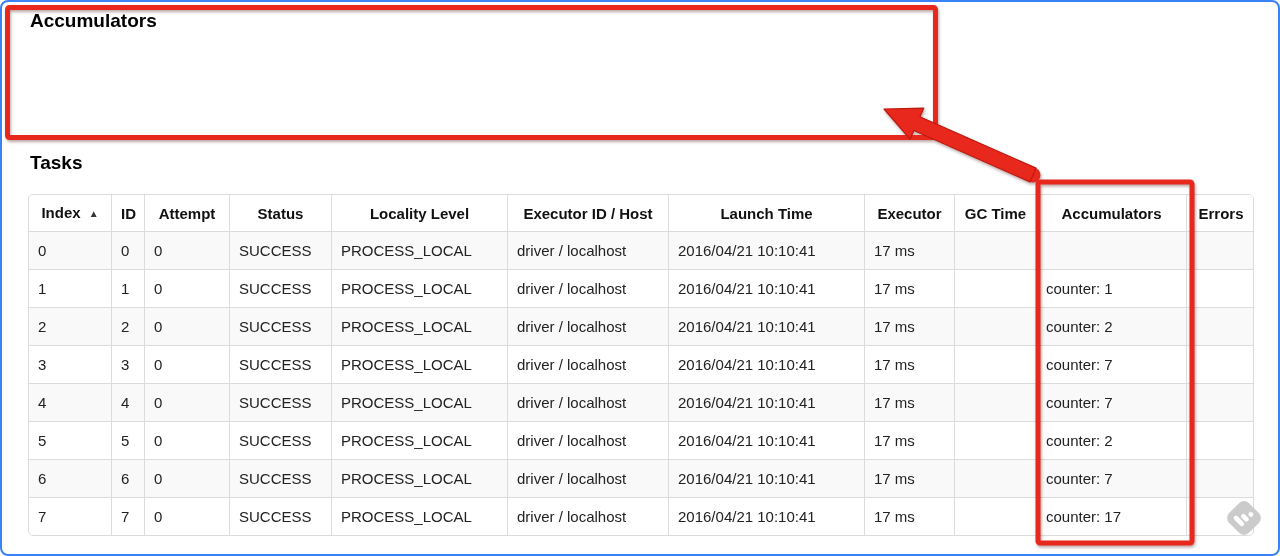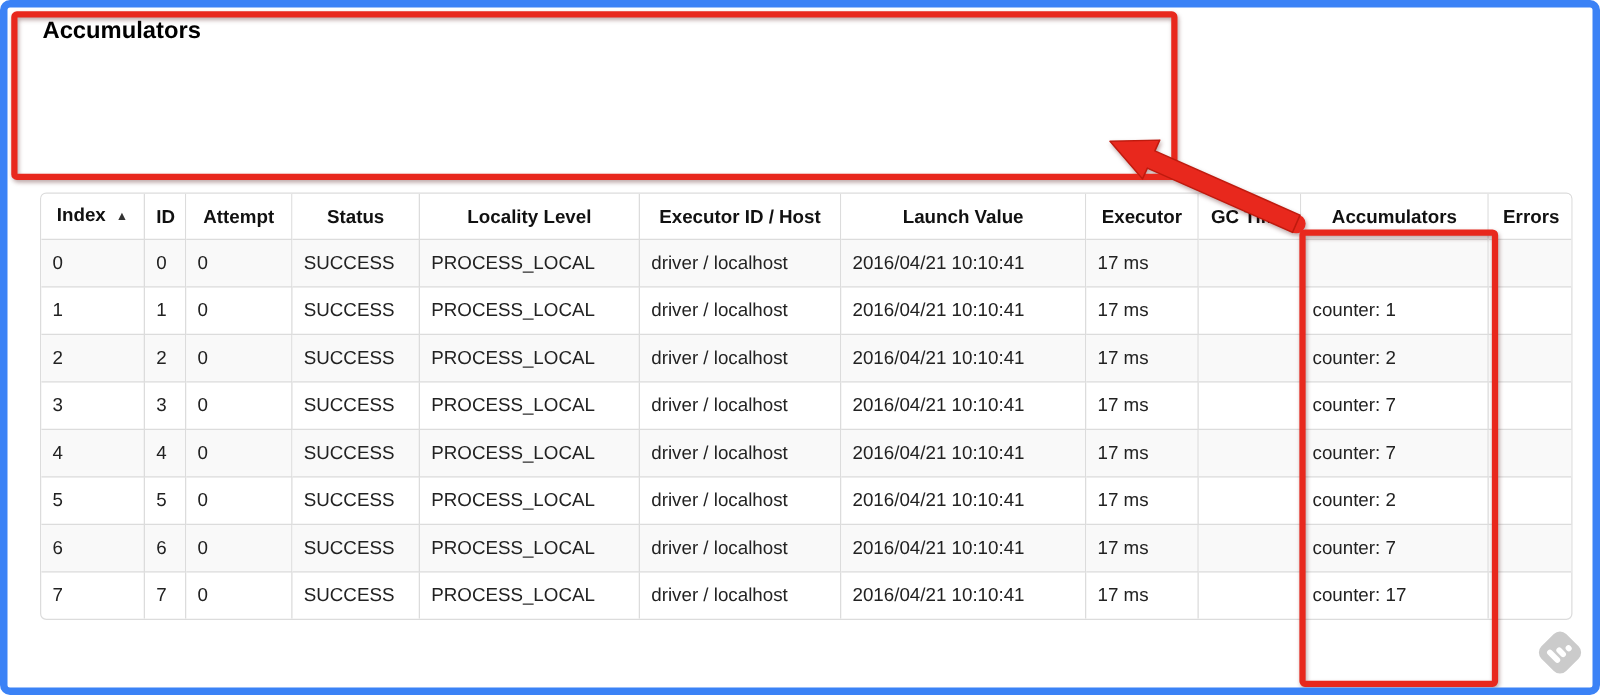--- a/index.html
+++ b/index.html
@@ -1,21 +1,21 @@
 <!DOCTYPE html>
 <html style="--red: #e8281d;"><head>
 <meta charset="utf-8">
 <style>
   :root { --red: #e8281d; --border: #dcdcdc; --stripe: #f9f9f9; --text: #222; }
   * { box-sizing: border-box; margin: 0; padding: 0; }
   html,body { background:#fff; }
   body { font-family: "Liberation Sans", "DejaVu Sans", sans-serif; color: var(--text); }
   .page {
     position: relative; width: 1280px; height: 556px; background: #fff;
-    border: 6px solid #3b82f6; border-radius: 8px; overflow: hidden;
+    border: 2px solid #3b82f6; border-radius: 8px; overflow: hidden;
   }
   .section { position: absolute; left: 26px; width: 1226px; }
   .section.accumulators { top: 6px; }
   .section.tasks { top: 148px; }
   h2.sec-title { font-size: 19px; line-height: 26px; font-weight: bold; color: #000; margin: 0 0 0 2px; }
   .accumulators h2.sec-title { margin-bottom: 15px; }
   .tasks h2.sec-title { margin-bottom: 18px; }
 
   .tbl-wrap { border: 1px solid var(--border); border-radius: 5px; overflow: hidden; background:#fff; }
   table.tbl { width: 100%; border-collapse: separate; border-spacing: 0; table-layout: fixed; }
@@ -44,20 +44,21 @@
 </head>
 <body>
 
 <div class="page">
 
   <section class="section accumulators">
     <h2 class="sec-title">Accumulators</h2>
   </section>
 
   <section class="section tasks">
+    <h2 class="sec-title">Tasks</h2>
     <div class="tbl-wrap">
       <table class="tbl">
         <colgroup>
             <col style="width: 83px;">
             <col style="width: 33px;">
             <col style="width: 85px;">
             <col style="width: 102px;">
             <col style="width: 176px;">
             <col style="width: 161px;">
             <col style="width: 196px;">
@@ -67,21 +68,21 @@
             <col style="width: 68px;">
           </colgroup>
         <thead>
             <tr>
               <th><span>Index</span><span class="sort-caret">▲</span></th>
               <th><span>ID</span></th>
               <th><span>Attempt</span></th>
               <th><span>Status</span></th>
               <th><span>Locality Level</span></th>
               <th><span>Executor ID / Host</span></th>
-              <th><span>Launch Value</span></th>
+              <th><span>Launch Time</span></th>
               <th><span>Executor</span></th>
               <th><span>GC Time</span></th>
               <th><span>Accumulators</span></th>
               <th><span>Errors</span></th>
             </tr>
           </thead>
         <tbody>
             <tr>
               <td>0</td>
               <td>0</td>

